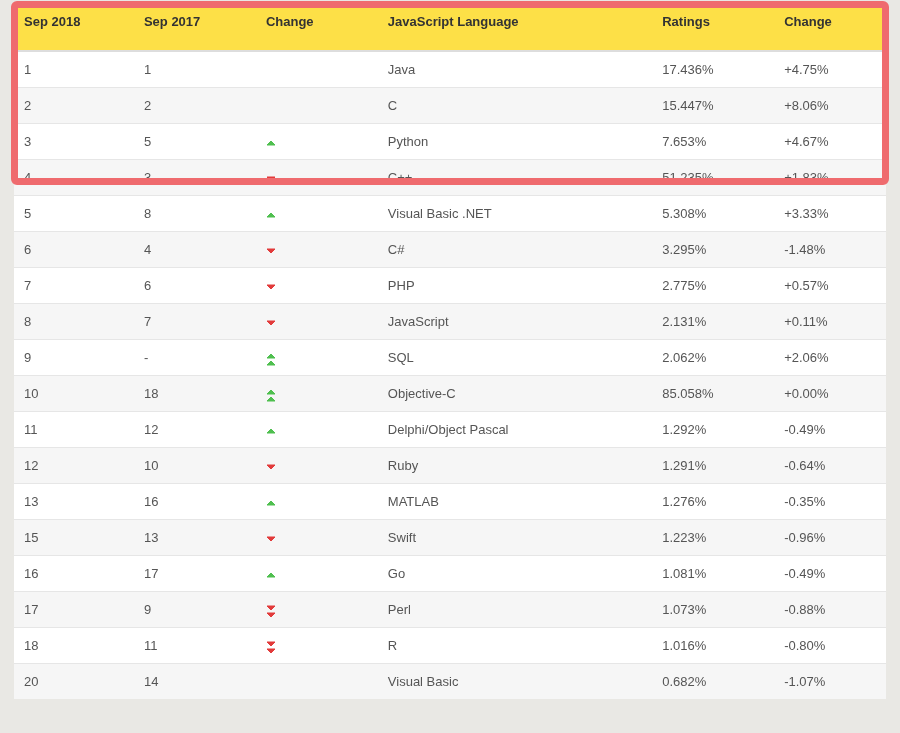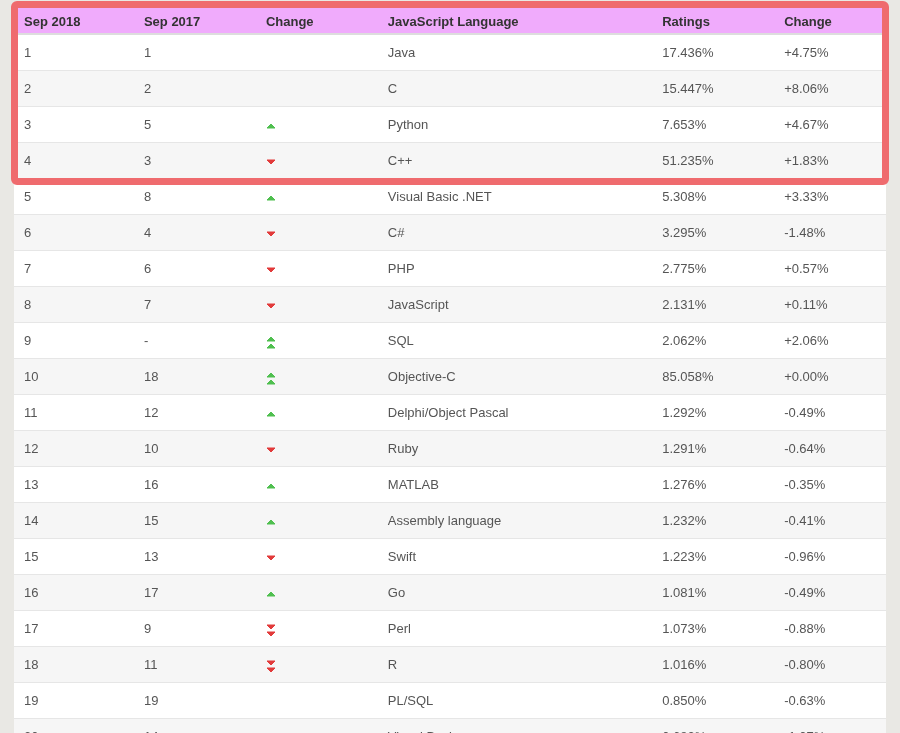--- a/index.html
+++ b/index.html
@@ -27,23 +27,23 @@
   col.c2{width:120px;}
   col.c3{width:120px;}
   col.c4{width:270px;}
   col.c5{width:120px;}
   col.c6{width:110px;}
   thead th{
     text-align:left;
     font-weight:700;
     font-size:13px;
     color:#333;
-    padding:10px 8px 4px 10px;
+    padding:10px 8px 21px 10px;
     border-bottom:2px solid #ddd;
-    background:#f0abfc;
+    background:#fde047;
   }
   tbody td{
     padding:10px 8px 10px 10px;
     border-top:1px solid #e6e6e6;
     font-size:13px;
     color:#555;
     background:#fff;
     vertical-align:middle;
   }
   tbody tr:nth-child(even) td{
@@ -230,30 +230,20 @@
           <td>13</td>
           <td>16</td>
           <td><span class="chev up"><svg viewBox="0 0 10 10" width="10" height="10">
                 <path d="M1 7 L5 3 L9 7 Z"></path>
               </svg></span></td>
           <td>MATLAB</td>
           <td>1.276%</td>
           <td>-0.35%</td>
         </tr>
         <tr>
-          <td>14</td>
-          <td>15</td>
-          <td><span class="chev up"><svg viewBox="0 0 10 10" width="10" height="10">
-                <path d="M1 7 L5 3 L9 7 Z"></path>
-              </svg></span></td>
-          <td>Assembly language</td>
-          <td>1.232%</td>
-          <td>-0.41%</td>
-        </tr>
-        <tr>
           <td>15</td>
           <td>13</td>
           <td><span class="chev down"><svg viewBox="0 0 10 10" width="10" height="10">
                 <path d="M1 3 L5 7 L9 3 Z"></path>
               </svg></span></td>
           <td>Swift</td>
           <td>1.223%</td>
           <td>-0.96%</td>
         </tr>
         <tr>
@@ -290,28 +280,20 @@
                   <path d="M1 3 L5 7 L9 3 Z"></path>
                 </svg>
               </span><span class="chev down">
                 <svg viewBox="0 0 10 10" width="10" height="10">
                   <path d="M1 3 L5 7 L9 3 Z"></path>
                 </svg>
               </span></span></td>
           <td>R</td>
           <td>1.016%</td>
           <td>-0.80%</td>
-        </tr>
-        <tr>
-          <td>19</td>
-          <td>19</td>
-          <td></td>
-          <td>PL/SQL</td>
-          <td>0.850%</td>
-          <td>-0.63%</td>
         </tr>
         <tr>
           <td>20</td>
           <td>14</td>
           <td></td>
           <td>Visual Basic</td>
           <td>0.682%</td>
           <td>-1.07%</td>
         </tr>
       </tbody>

